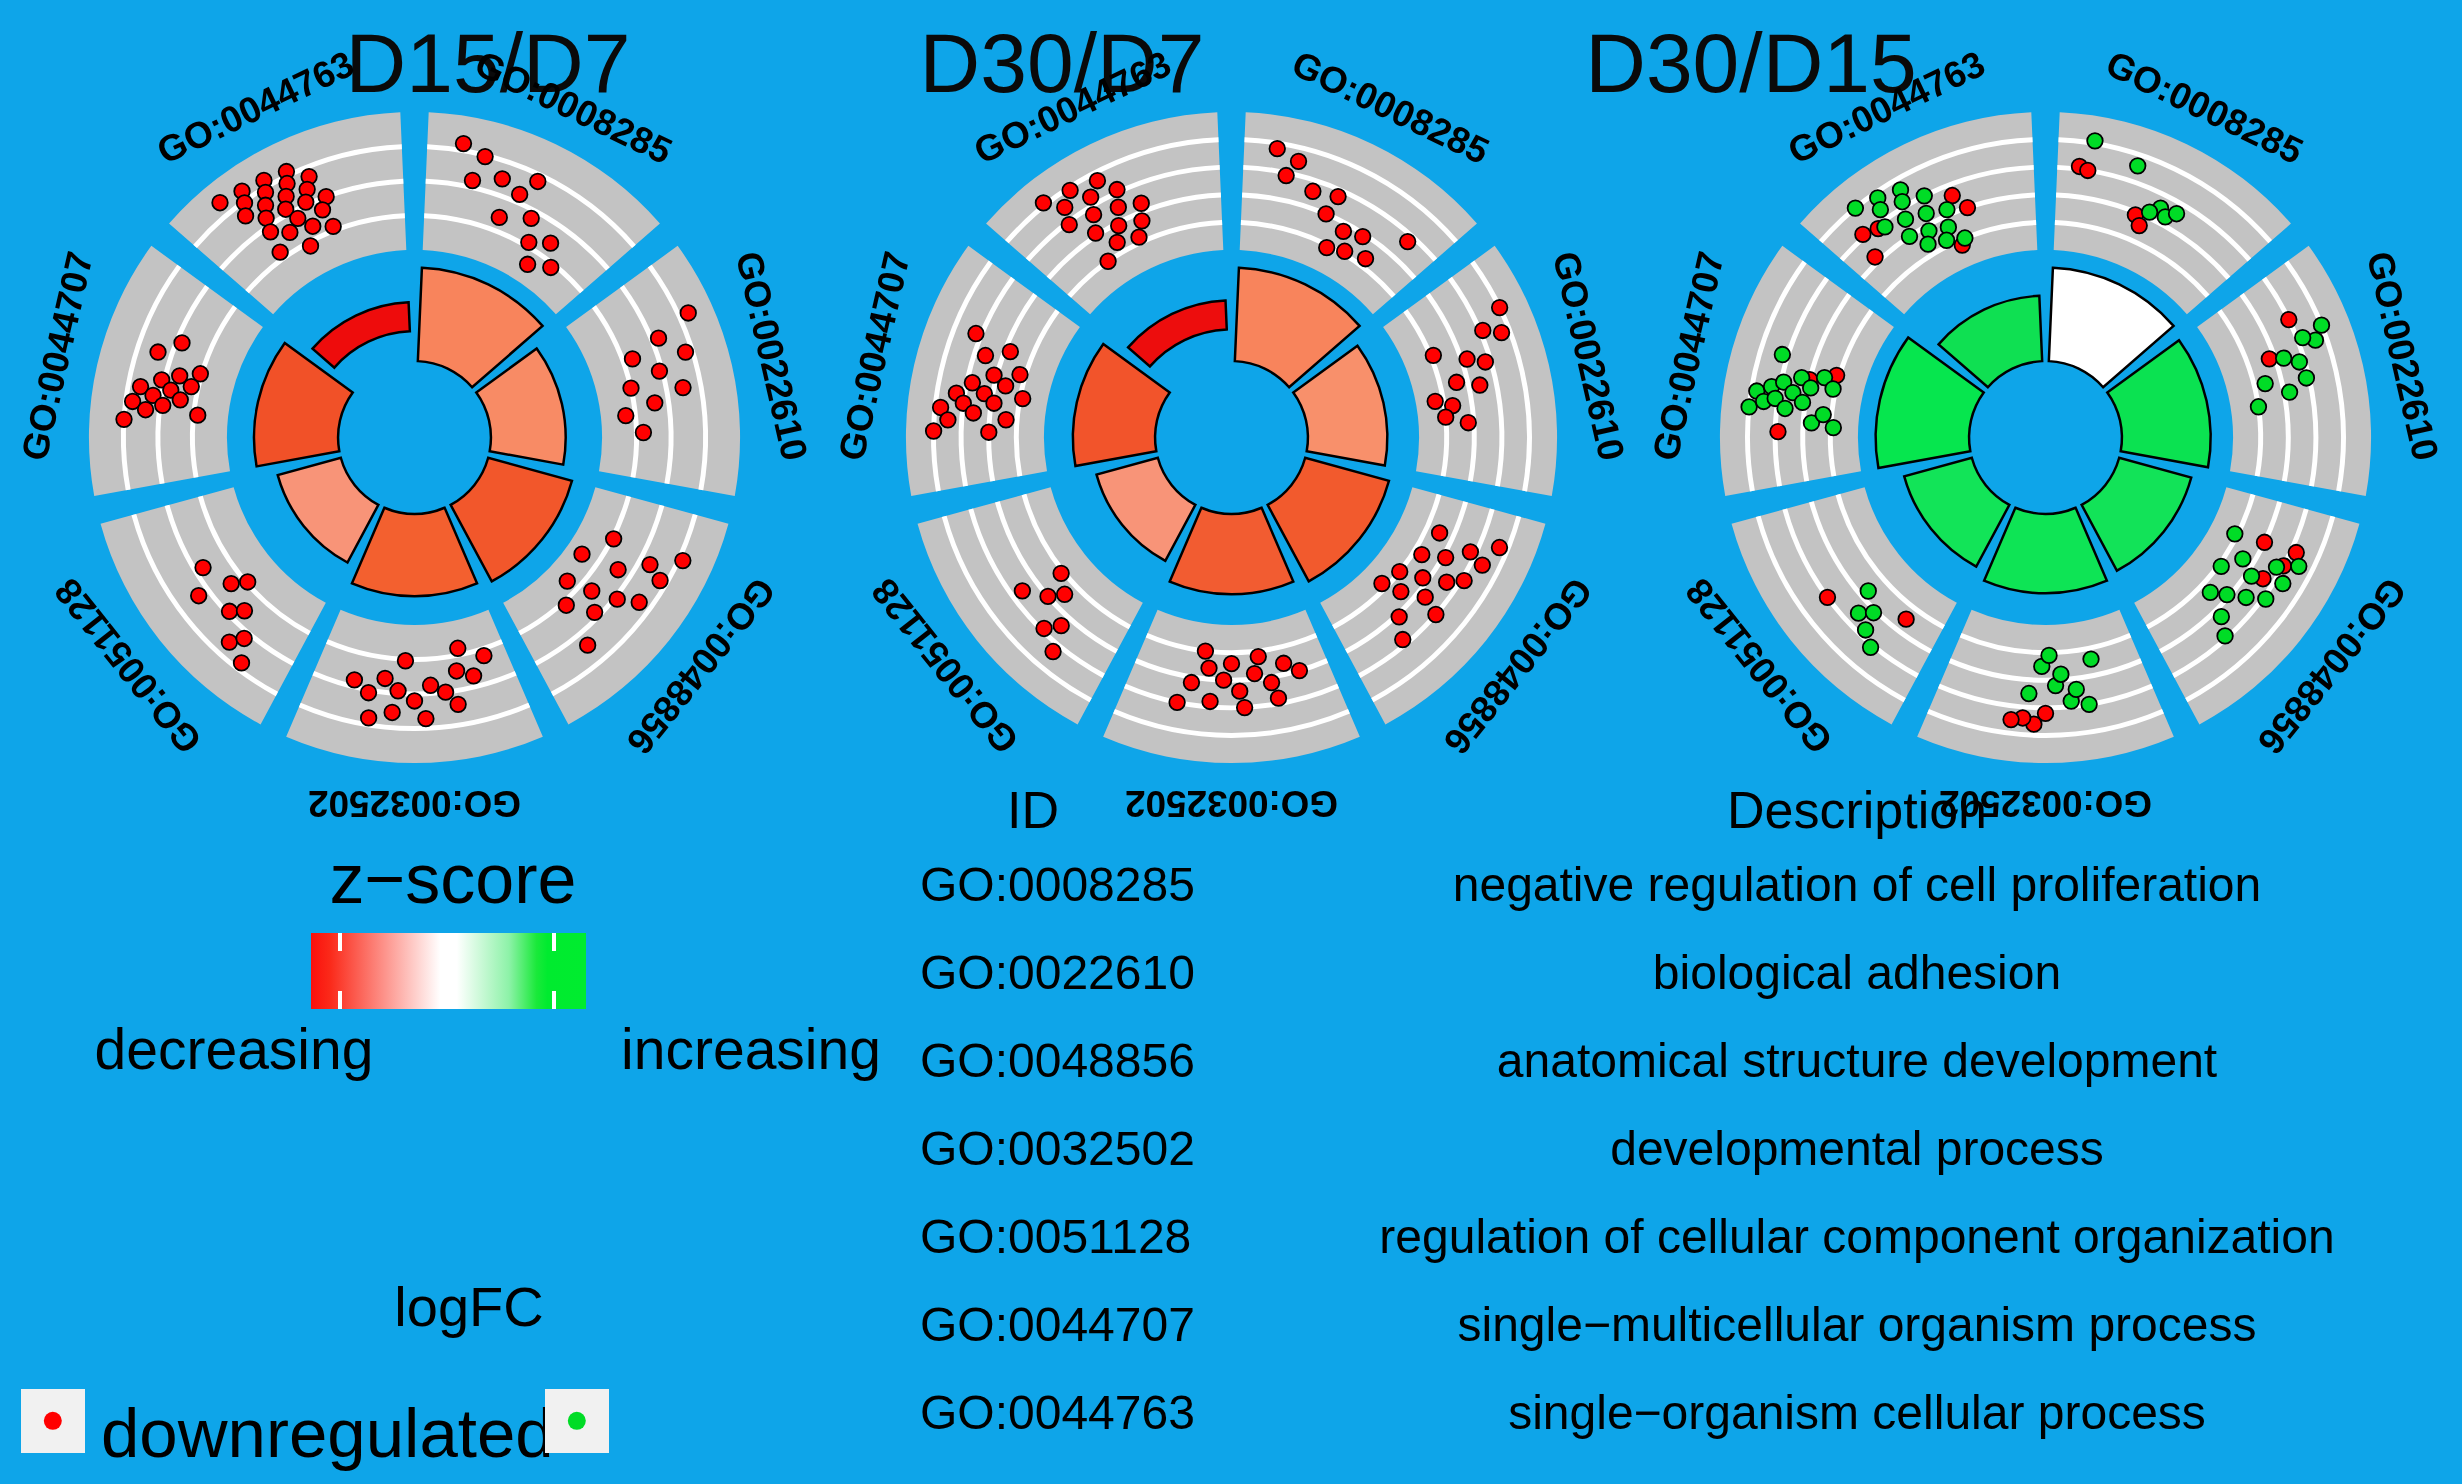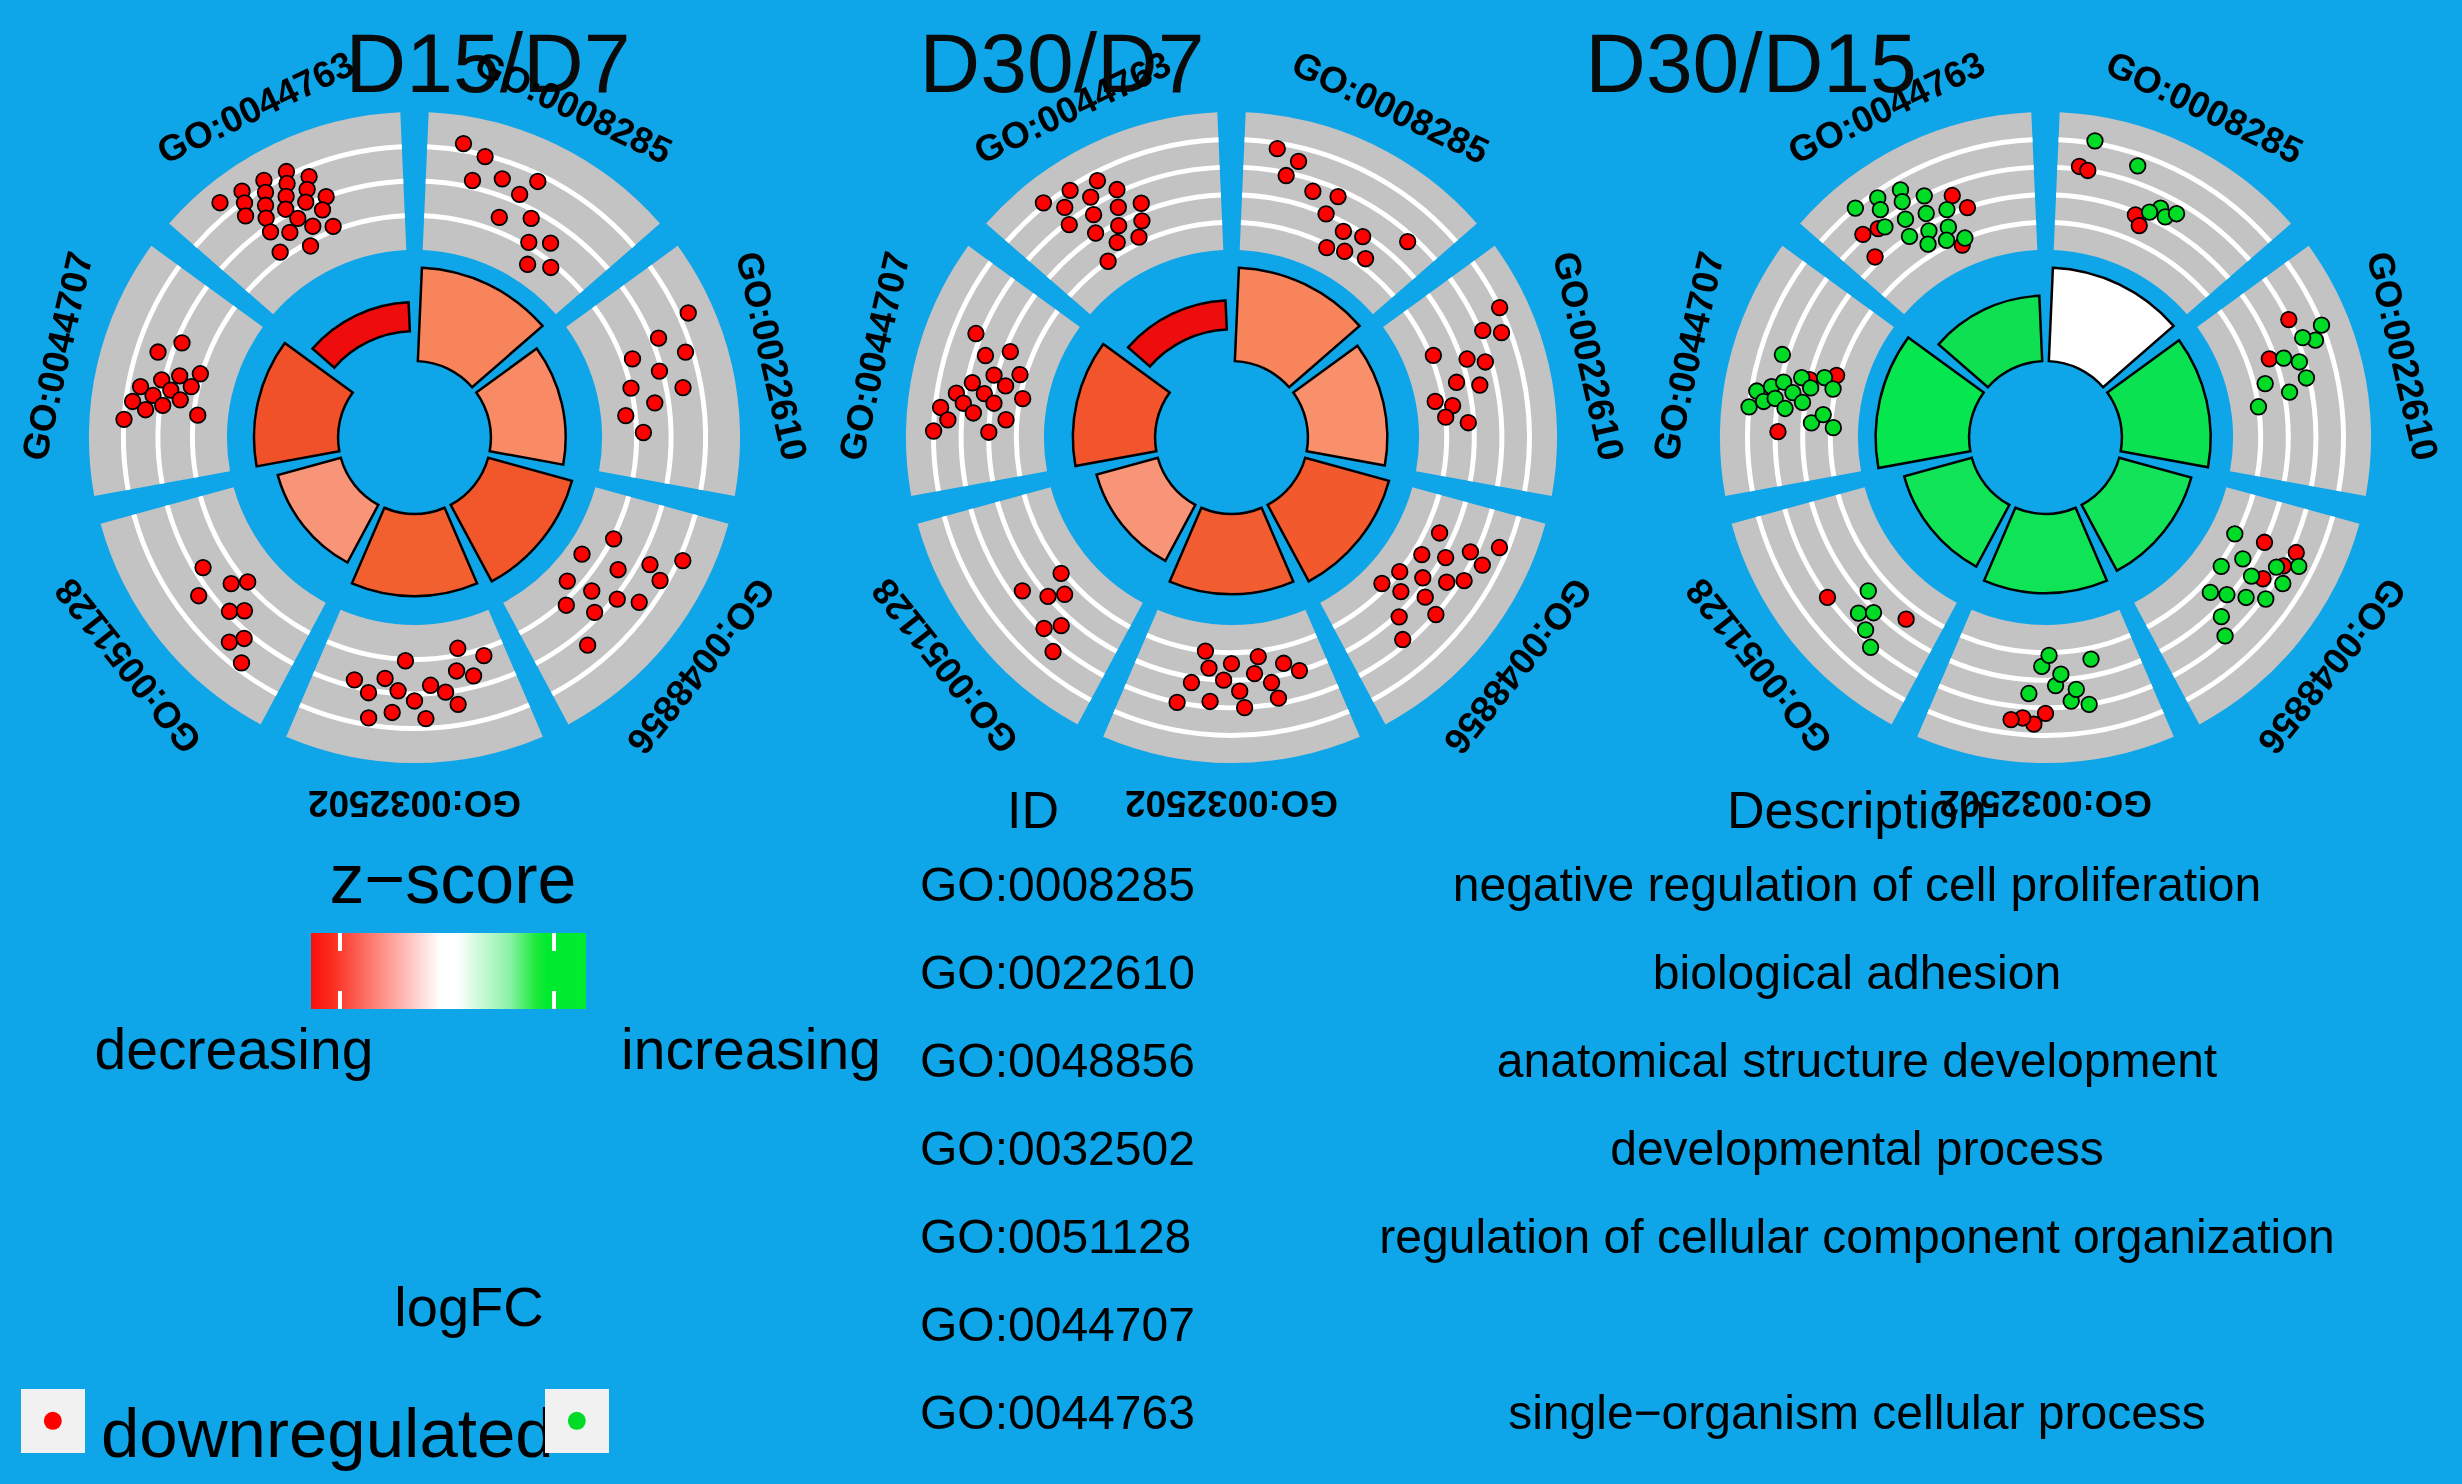--- a/index.html
+++ b/index.html
@@ -526,20 +526,21 @@
     <div class="t-row">
       <div class="t-id">GO:0032502</div>
       <div class="t-desc">developmental process</div>
     </div>
     <div class="t-row">
       <div class="t-id">GO:0051128</div>
       <div class="t-desc">regulation of cellular component organization</div>
     </div>
     <div class="t-row">
       <div class="t-id">GO:0044707</div>
+      <div class="t-desc">single−multicellular organism process</div>
     </div>
     <div class="t-row">
       <div class="t-id">GO:0044763</div>
       <div class="t-desc">single−organism cellular process</div>
     </div>
   </div>
 
 </div>
 
 

